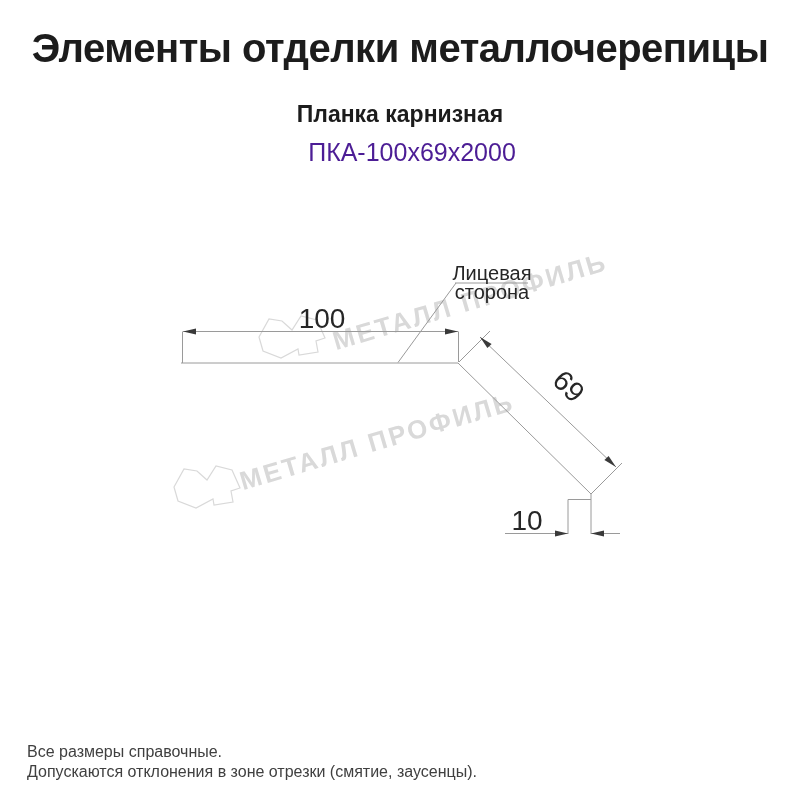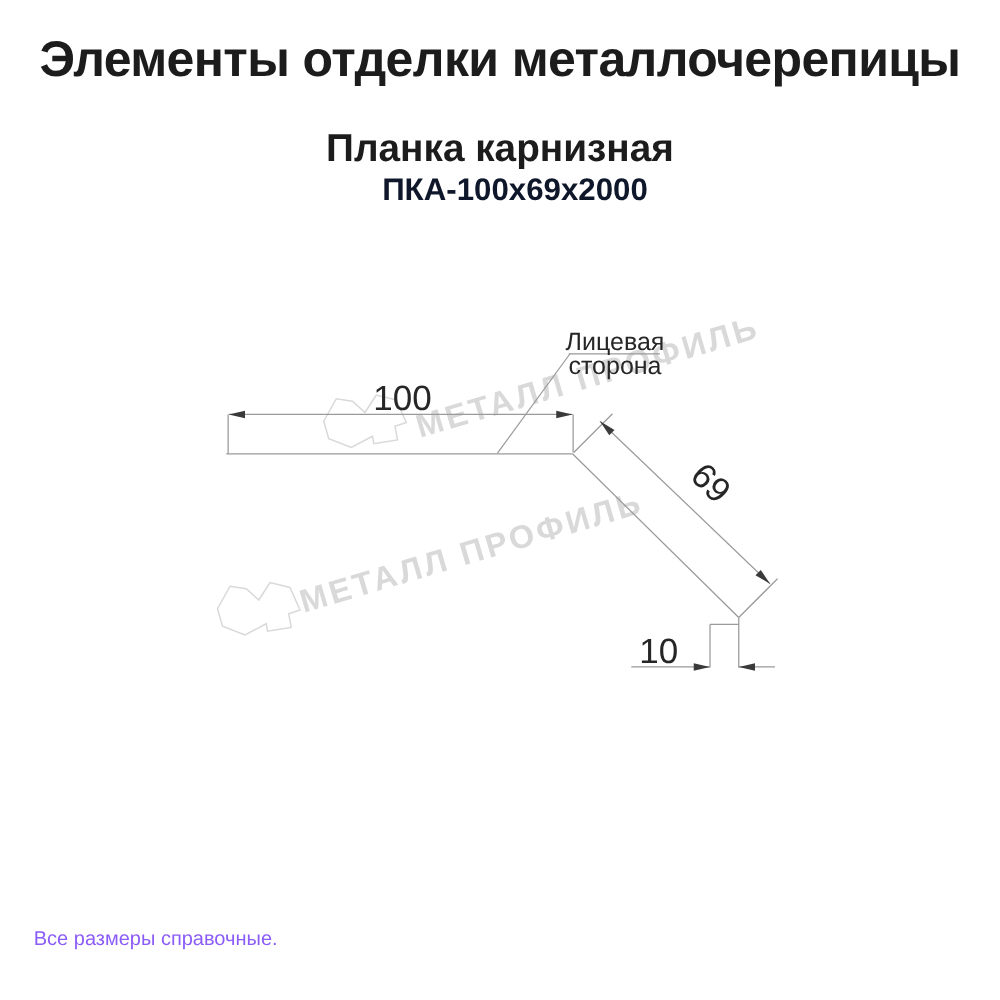--- a/index.html
+++ b/index.html
@@ -4,43 +4,43 @@
 <style>
   html,body{margin:0;padding:0;}
   body{width:800px;height:800px;background:#ffffff;overflow:hidden;
        font-family:"Liberation Sans", sans-serif;}
   .stage{position:relative;width:800px;height:800px;background:#fff;}
 
   
   .title{position:absolute;left:0;right:0;top:26px;text-align:center;
          font-size:40px;font-weight:bold;letter-spacing:-0.5px;color:#1c1c1c;z-index:5;}
   .subtitle{position:absolute;left:0;right:0;top:101px;text-align:center;
-         font-size:31px;font-weight:bold;color:#1c1c1c;z-index:5;}
+         font-size:23px;font-weight:bold;color:#1c1c1c;z-index:5;}
   .subcode{position:absolute;left:0;right:0;top:138px;text-align:center;
-         font-size:25px;font-weight:bold;color:#0f172a;z-index:5;padding-left:24px;}
+         font-size:25px;font-weight:normal;color:#4c1d95;z-index:5;padding-left:24px;}
 
   
   .wm-text{position:absolute;font-size:26px;font-weight:bold;letter-spacing:2.5px;
            color:#d9d9d9;white-space:nowrap;z-index:1;
            transform-origin:left bottom;transform:rotate(-16.5deg);}
   .wm-upper{left:338px;top:326px;}
   .wm-lower{left:245px;top:466px;}
   .wm-logo{position:absolute;z-index:1;}
   .wm-logo-upper{left:256px;top:311px;}
   .wm-logo-lower{left:171px;top:461px;}
 
   
   .drawing{position:absolute;left:0;top:0;z-index:3;}
   .dline{stroke:#9a9a9a;stroke-width:1;fill:none;}
   .arrow{fill:#3a3a3a;stroke:none;}
   .dimtext{font-family:"Liberation Sans", sans-serif;font-size:28px;fill:#262626;}
   .facetext{font-family:"Liberation Sans", sans-serif;font-size:20px;fill:#262626;}
 
   
-  .notes{position:absolute;left:27px;top:742px;z-index:5;color:#8b5cf6;
+  .notes{position:absolute;left:27px;top:742px;z-index:5;color:#404040;
          font-size:16px;line-height:20px;}
 </style>
 </head>
 <body>
 
 <div class="stage">
 
   <svg class="wm-logo wm-logo-upper" width="72" height="52" viewBox="0 0 72 52">
     <path d="M3,26 L13,8 L26,10 L36,19 L45,5 L61,9 L69,27 L60,30 L62,41 L43,44 L42,38 L25,47 L7,40 Z" fill="none" stroke="#d9d9d9" stroke-width="1.2"></path>
   </svg>
@@ -94,15 +94,16 @@
     <g>
       <path class="dline" d="M398,362.5 L456,283"></path>
       <path class="dline" d="M455,283 L528,283"></path>
       <text class="facetext" x="492" y="280" text-anchor="middle">Лицевая</text>
       <text class="facetext" x="492" y="299" text-anchor="middle">сторона</text>
     </g>
   </svg>
 
   <div class="notes">
     <div>Все размеры справочные.</div>
+    <div>Допускаются отклонения в зоне отрезки (смятие, заусенцы).</div>
   </div>
 
 </div>
 
 </body></html>

